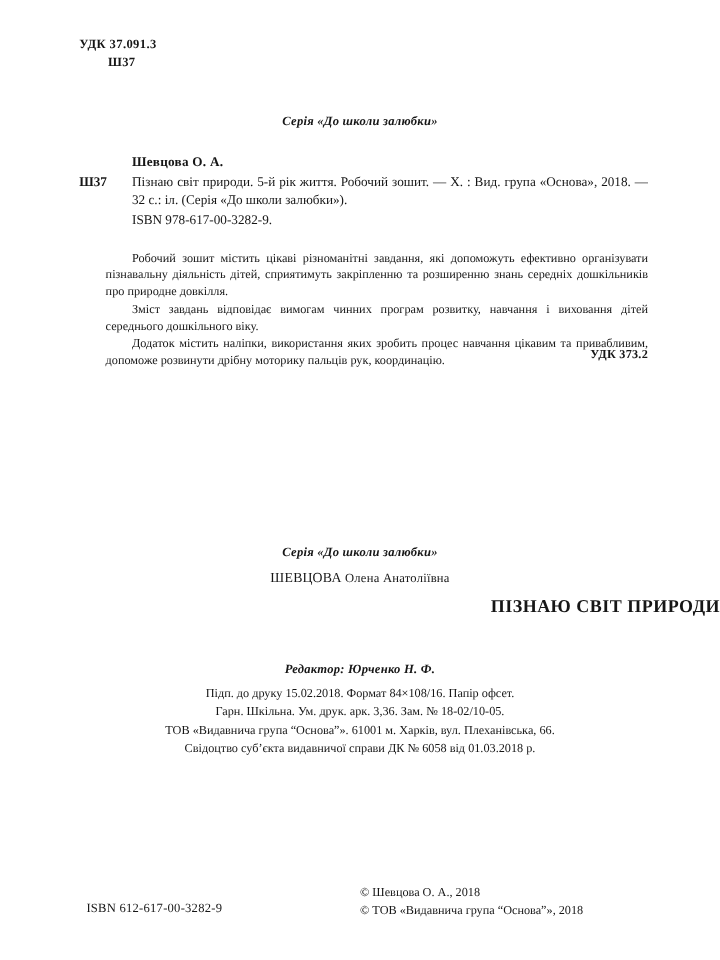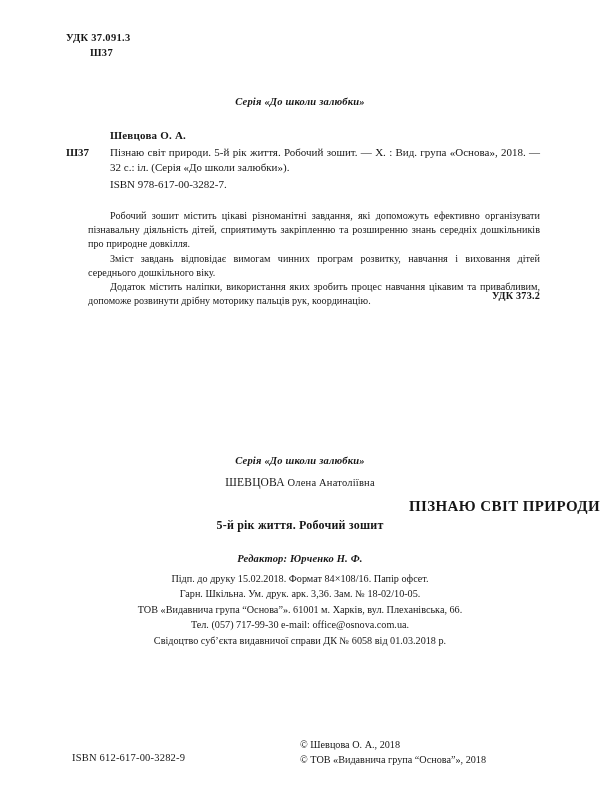--- a/index.html
+++ b/index.html
@@ -210,45 +210,43 @@
   </div>
 
   <div class="series-top">Серія «До школи залюбки»</div>
 
   <div class="bib">
     <div class="bib-author">Шевцова О. А.</div>
     <div class="bib-body">
       <span class="bib-code">Ш37</span>
       <div class="bib-text">Пізнаю світ природи. 5-й рік життя. Робочий зошит. — Х. : Вид. група «Основа», 2018. — 32 с.: іл. (Серія «До школи залюбки»).</div>
     </div>
-    <div class="bib-isbn">ISBN 978-617-00-3282-7.</div>
+    <div class="bib-isbn">ISBN 978-617-00-3282-9.</div>
   </div>
 
   <div class="annotation">
     <p>Робочий зошит містить цікаві різноманітні завдання, які допоможуть ефективно організувати пізнавальну діяльність дітей, сприятимуть закріпленню та розширенню знань середніх дошкільників про природне довкілля.</p>
     <p>Зміст завдань відповідає вимогам чинних програм розвитку, навчання і виховання дітей середнього дошкільного віку.</p>
     <p>Додаток містить наліпки, використання яких зробить процес навчання цікавим та привабливим, допоможе розвинути дрібну моторику пальців рук, координацію.</p>
   </div>
   <div class="udc-right">УДК 373.2</div>
 
   <div class="series-mid">Серія «До школи залюбки»</div>
   <div class="imprint-author">
     <span class="surname">ШЕВЦОВА</span>
     <span>Олена Анатоліївна</span>
   </div>
   <div class="imprint-title">ПІЗНАЮ СВІТ ПРИРОДИ</div>
-  <div class="imprint-subtitle">5-й рік життя. Робочий зошит</div>
 
   <div class="editor">Редактор: Юрченко Н. Ф.</div>
 
   <div class="tech">
     <div>Підп. до друку 15.02.2018. Формат 84×108/16. Папір офсет.</div>
     <div>Гарн. Шкільна. Ум. друк. арк. 3,36. Зам. № 18-02/10-05.</div>
     <div>ТОВ «Видавнича група “Основа”». 61001 м. Харків, вул. Плеханівська, 66.</div>
-    <div>Тел. (057) 717-99-30 e-mail: office@osnova.com.ua.</div>
     <div>Свідоцтво суб’єкта видавничої справи ДК № 6058 від 01.03.2018 р.</div>
   </div>
 
   <div class="footer-isbn">ISBN 612-617-00-3282-9</div>
   <div class="footer-copyright">
     <div>© Шевцова О. А., 2018</div>
     <div>© ТОВ «Видавнича група “Основа”», 2018</div>
   </div>
 
 </div>

